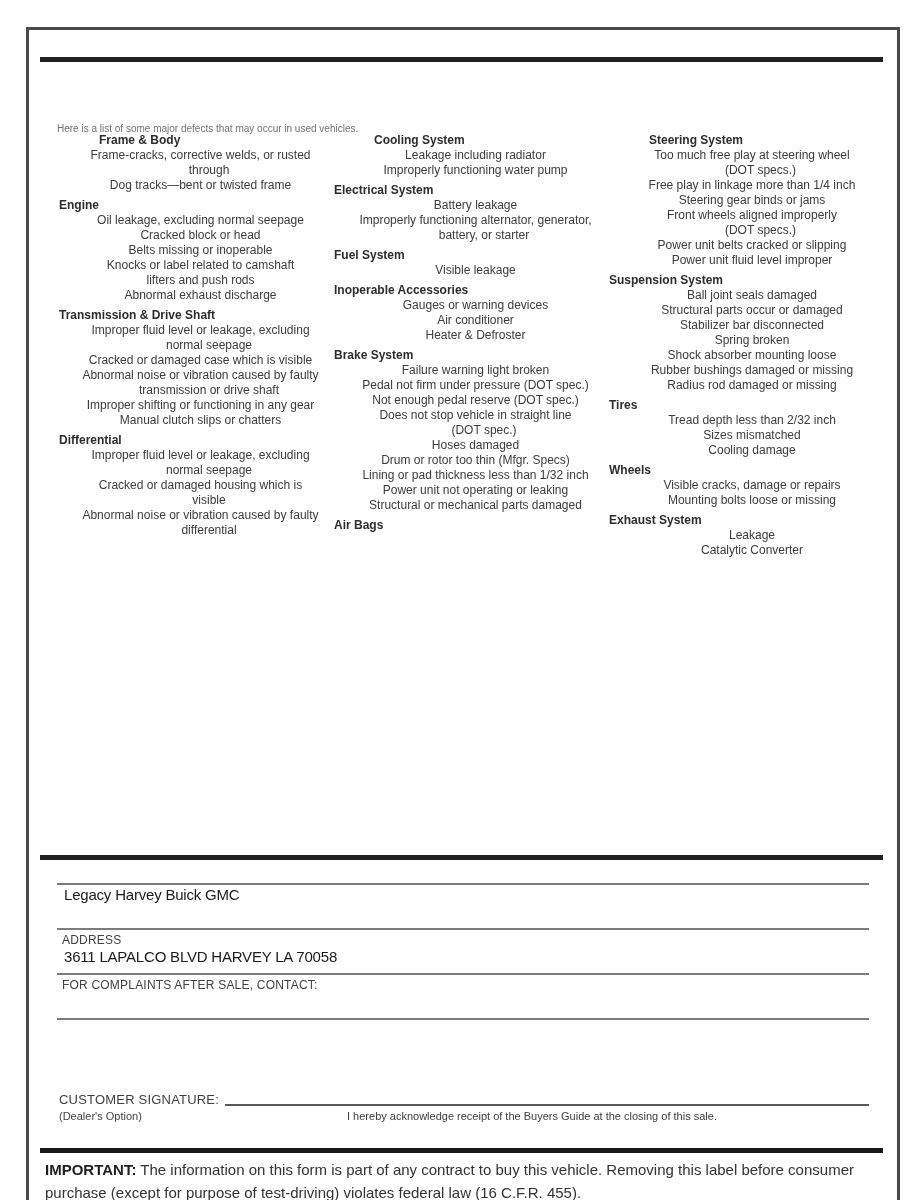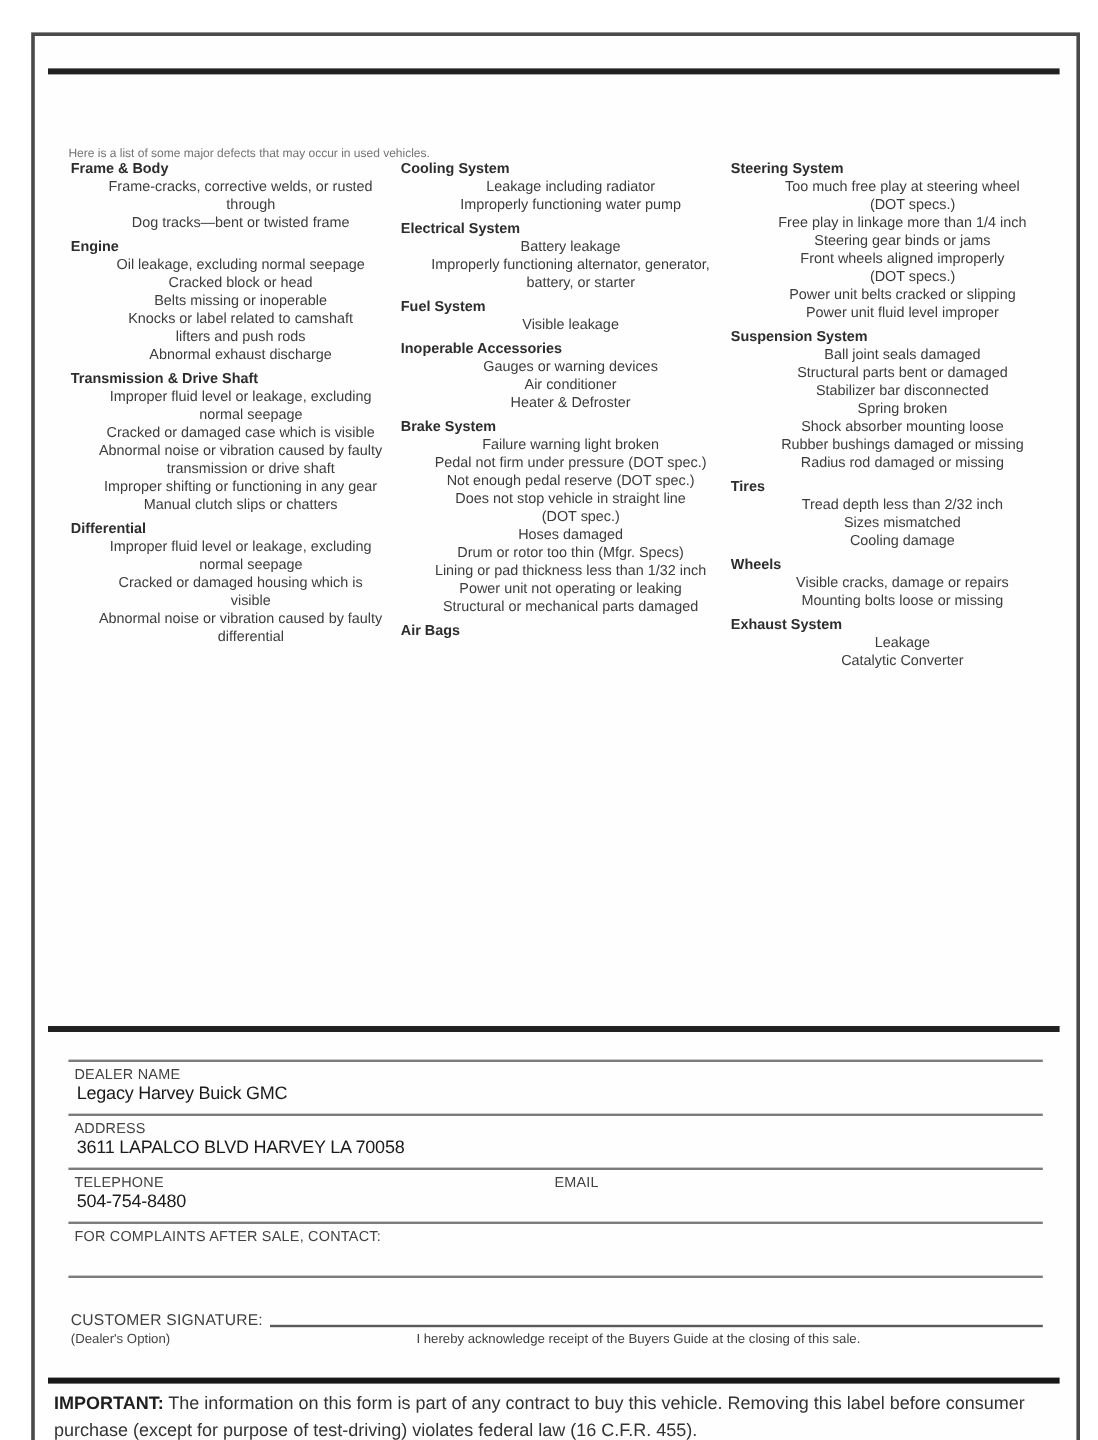--- a/index.html
+++ b/index.html
@@ -15,21 +15,21 @@
   .rule-top { top: 27px; }
   .rule-mid { top: 825px; }
   .rule-bottom { top: 1118px; background: #181818; }
 
   .intro { position: absolute; left: 28px; top: 57px; font-size: 10px; color: #737373; margin-top: 36px; }
 
   .columns { position: absolute; left: 30px; top: 103px; width: 828px; display: flex; }
   .col { width: 275px; flex: 0 0 auto; }
   .col:last-child { width: 278px; }
   .sec-head { font-size: 12px; font-weight: bold; color: #2d2d2d; line-height: 15px; margin-top: 5px; }
-  .col .sec-head:first-child { margin-top: 0; }
+  .col .sec-head:first-child { margin-top: 0; margin-left: 40px; }
   .item {
     font-size: 12px; line-height: 15px; color: #3c3c3c;
     padding-left: 25px; text-indent: -17px; white-space: pre-line; text-align: center;
   }
 
   .form { position: absolute; left: 28px; top: 853px; width: 812px; }
   .field { position: relative; height: 45px; border-top: 2px solid #7c7c7c; }
   .form { border-bottom: 2px solid #7c7c7c; }
   .field-label { font-size: 12px; color: #424242; margin: 3px 0 0 5px; letter-spacing: 0.2px; }
   .field-label.email-label { position: absolute; left: 405px; top: 3px; margin: 0; }
@@ -115,21 +115,21 @@
         <div class="item">Too much free play at steering wheel
 (DOT specs.)</div>
         <div class="item">Free play in linkage more than 1/4 inch</div>
         <div class="item">Steering gear binds or jams</div>
         <div class="item">Front wheels aligned improperly
 (DOT specs.)</div>
         <div class="item">Power unit belts cracked or slipping</div>
         <div class="item">Power unit fluid level improper</div>
         <div class="sec-head">Suspension System</div>
         <div class="item">Ball joint seals damaged</div>
-        <div class="item">Structural parts bent or damaged</div>
+        <div class="item">Structural parts occur or damaged</div>
         <div class="item">Stabilizer bar disconnected</div>
         <div class="item">Spring broken</div>
         <div class="item">Shock absorber mounting loose</div>
         <div class="item">Rubber bushings damaged or missing</div>
         <div class="item">Radius rod damaged or missing</div>
         <div class="sec-head">Tires</div>
         <div class="item">Tread depth less than 2/32 inch</div>
         <div class="item">Sizes mismatched</div>
         <div class="item">Cooling damage</div>
         <div class="sec-head">Wheels</div>
@@ -138,31 +138,25 @@
         <div class="sec-head">Exhaust System</div>
         <div class="item">Leakage</div>
         <div class="item">Catalytic Converter</div>
       </div>
     </div>
 
   <div class="rule rule-mid"></div>
 
   <div class="form">
     <div class="field">
-      <div class="field-label">DEALER NAME</div>
       <div class="field-value">Legacy Harvey Buick GMC</div>
     </div>
     <div class="field">
       <div class="field-label">ADDRESS</div>
       <div class="field-value">3611 LAPALCO BLVD HARVEY LA 70058</div>
-    </div>
-    <div class="field">
-      <div class="field-label">TELEPHONE</div>
-      <div class="field-label email-label">EMAIL</div>
-      <div class="field-value">504-754-8480</div>
     </div>
     <div class="field">
       <div class="field-label">FOR COMPLAINTS AFTER SALE, CONTACT:</div>
     </div>
   </div>
 
   <div class="signature">
     <div class="sig-row">
       <span class="sig-label">CUSTOMER SIGNATURE:</span>
       <span class="sig-line"></span>

